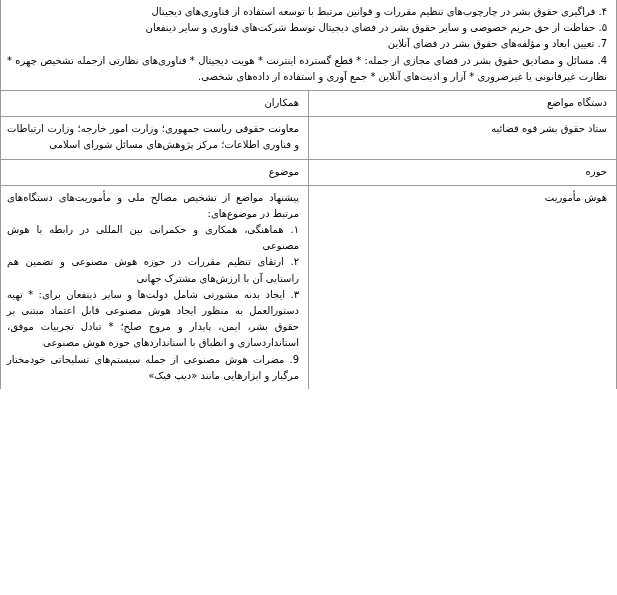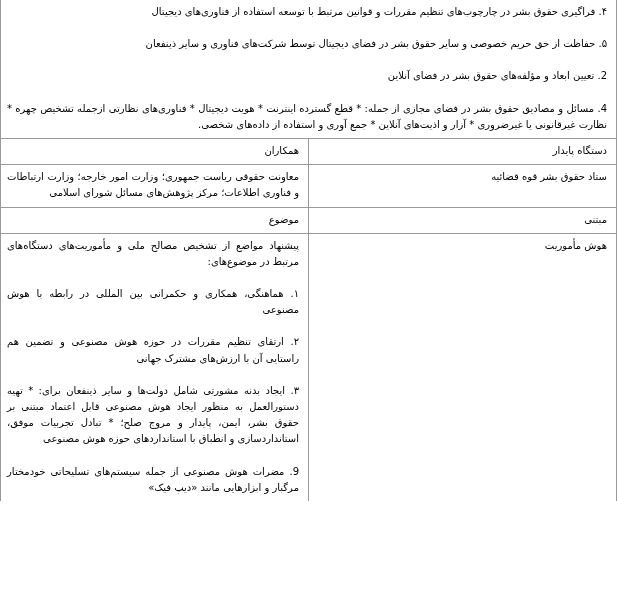--- a/index.html
+++ b/index.html
@@ -48,51 +48,51 @@
   
   tr.top-clip td {
     border-top: none;
   }
   .para {
     margin: 0 0 0 0;
     text-align: justify;
     text-justify: inter-word;
   }
   .para + .para {
-    margin-top: 16px;
+    margin-top: 0;
   }
   
   tr.bottom-clip td {
     border-bottom: none;
   }
 </style>
 </head>
 <body>
 
 <div class="page">
   <table class="doc-table">
     <tbody>
       <tr class="top-clip">
         <td class="body-cell" colspan="2">
           <p class="para">۴. فراگیری حقوق بشر در چارچوب‌های تنظیم مقررات و قوانین مرتبط با توسعه استفاده از فناوری‌های دیجیتال</p>
           <p class="para">۵. حفاظت از حق حریم خصوصی و سایر حقوق بشر در فضای دیجیتال توسط شرکت‌های فناوری و سایر ذینفعان</p>
-          <p class="para">2. تعیین ابعاد و مؤلفه‌های حقوق بشر در فضای آنلاین</p>
+          <p class="para">7. تعیین ابعاد و مؤلفه‌های حقوق بشر در فضای آنلاین</p>
           <p class="para">4. مسائل و مصادیق حقوق بشر در فضای مجازی از جمله: * قطع گسترده اینترنت * هویت دیجیتال * فناوری‌های نظارتی ازجمله تشخیص چهره * نظارت غیرقانونی یا غیرضروری * آزار و اذیت‌های آنلاین * جمع آوری و استفاده از داده‌های شخصی.</p>
         </td>
       </tr>
       <tr>
-        <td class="label-cell">دستگاه پایدار</td>
+        <td class="label-cell">دستگاه مواضع</td>
         <td class="body-cell">همکاران</td>
       </tr>
       <tr>
         <td class="label-cell">ستاد حقوق بشر قوه قضائیه</td>
         <td class="body-cell">معاونت حقوقی ریاست جمهوری؛ وزارت امور خارجه؛ وزارت ارتباطات و فناوری اطلاعات؛ مرکز پژوهش‌های مسائل شورای اسلامی</td>
       </tr>
       <tr>
-        <td class="label-cell">مبتنی</td>
+        <td class="label-cell">حوزه</td>
         <td class="body-cell">موضوع</td>
       </tr>
       <tr class="bottom-clip">
         <td class="label-cell">هوش مأموریت</td>
         <td class="body-cell">
           <p class="para">پیشنهاد مواضع از تشخیص مصالح ملی و مأموریت‌های دستگاه‌های مرتبط در موضوع‌های:</p>
           <p class="para">۱. هماهنگی، همکاری و حکمرانی بین المللی در رابطه با هوش مصنوعی</p>
           <p class="para">۲. ارتقای تنظیم مقررات در حوزه هوش مصنوعی و تضمین هم راستایی آن با ارزش‌های مشترک جهانی</p>
           <p class="para">۳. ایجاد بدنه مشورتی شامل دولت‌ها و سایر ذینفعان برای: * تهیه دستورالعمل به منظور ایجاد هوش مصنوعی قابل اعتماد مبتنی بر حقوق بشر، ایمن، پایدار و مروج صلح؛ * تبادل تجربیات موفق، استانداردسازی و انطباق با استانداردهای حوزه هوش مصنوعی</p>
           <p class="para">9. مضرات هوش مصنوعی از جمله سیستم‌های تسلیحاتی خودمختار مرگبار و ابزارهایی مانند «دیپ فیک»</p>

